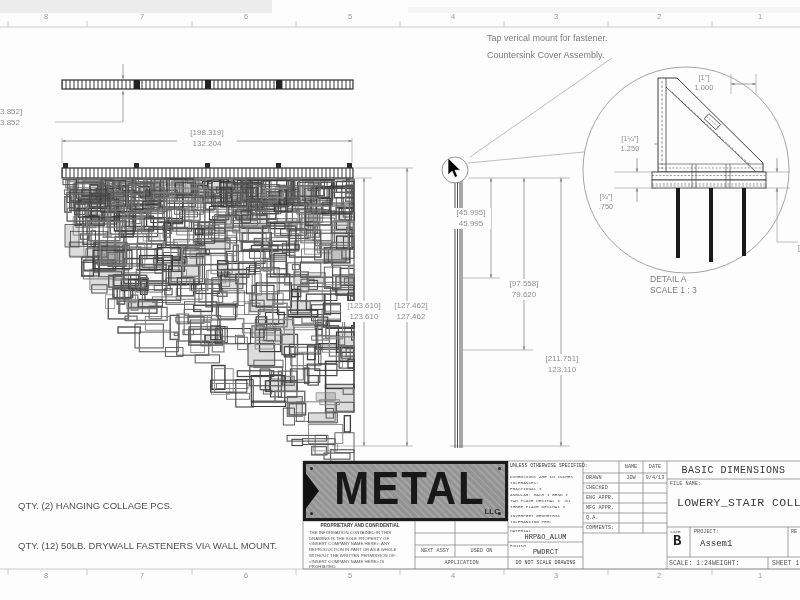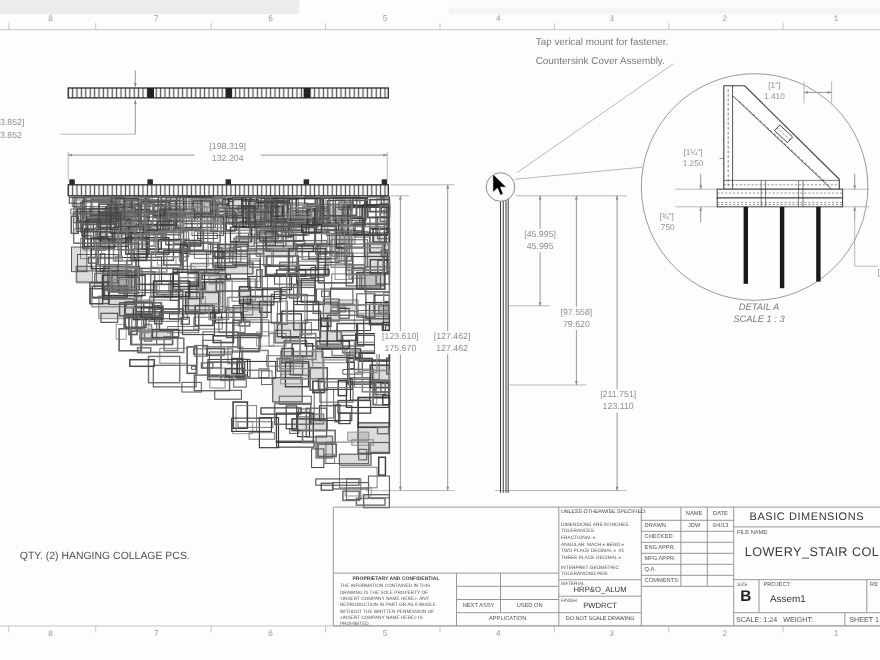--- a/index.html
+++ b/index.html
@@ -6,23 +6,23 @@
   .page{position:relative;width:800px;height:600px;overflow:hidden;background:#fdfdfd;
         font-family:"Liberation Sans",sans-serif;}
   svg{position:absolute;left:0;top:0;}
   .band1{position:absolute;left:0;top:0;width:272px;height:13px;background:#ececec;}
   .band2{position:absolute;left:408px;top:7px;width:392px;height:6px;background:#f5f5f5;}
   .zn{position:absolute;width:12px;text-align:center;font-size:7.5px;color:#9a9a9a;}
   .ann{position:absolute;font-size:9px;color:#7b7b7b;white-space:pre;text-align:right;}
   .dim{position:absolute;font-size:8px;line-height:10.5px;color:#8f8f8f;background:#fdfdfd;text-align:center;}
   .dim span{display:block;}
   .dim.sm{font-size:7.5px;line-height:9.5px;background:transparent;}
-  .dtitle{position:absolute;font-size:8.5px;color:#7b7b7b;text-align:center;width:80px;font-style:italic;}
+  .dtitle{position:absolute;font-size:8.5px;color:#7b7b7b;text-align:left;width:80px;}
   .note{position:absolute;font-size:9.5px;color:#4f4f4f;white-space:pre;}
-  .t{position:absolute;white-space:pre;color:#555;}
+  .t{position:absolute;white-space:pre;color:#555;font-family:Liberation Mono, monospace;}
   .xs{font-size:4.4px;line-height:6px;}
   .s{font-size:5.2px;}
   .m{font-size:7px;color:#333;}
   .bt{font-size:10px;color:#333;letter-spacing:.5px;}
   .fn{font-size:11.5px;color:#3a3a3a;letter-spacing:.4px;}
   .ctr{text-align:center;}
   .logo{position:absolute;left:303px;top:461px;width:199px;height:54px;background:#9a9a9a;
         border:3px solid #1c1c1c;
         background-image:repeating-linear-gradient(45deg,rgba(255,255,255,.10) 0 2px,rgba(0,0,0,0.04) 2px 5px);}
   .logo .word{position:absolute;left:14px;top:-3px;width:180px;text-align:center;font-size:42px;font-weight:800;
@@ -820,59 +820,69 @@
   <div class="dim" style="left:-10px;top:107px;width:40px">
     <span>[3.852]</span>
     <span>3.852</span>
   </div>
   <div class="dim" style="left:177px;top:128px;width:60px">
     <span>[198.319]</span>
     <span>132.204</span>
   </div>
   <div class="dim" style="left:341px;top:301px;width:46px">
     <span>[123.610]</span>
-    <span>175.670</span>
+    <span>123.610</span>
   </div>
   <div class="dim" style="left:388px;top:301px;width:46px">
     <span>[127.462]</span>
     <span>127.462</span>
   </div>
-  <div class="dim" style="left:471px;top:208px;width:40px">
+  <div class="dim" style="left:451px;top:208px;width:40px">
     <span>[45.995]</span>
     <span>45.995</span>
   </div>
   <div class="dim" style="left:504px;top:279px;width:40px">
     <span>[97.558]</span>
     <span>79.620</span>
   </div>
   <div class="dim" style="left:539px;top:354px;width:46px">
     <span>[211.751]</span>
     <span>123.110</span>
   </div>
   <div class="dim sm" style="left:688px;top:73px;width:32px">
     <span>[1"]</span>
-    <span>1.410</span>
+    <span>1.000</span>
   </div>
   <div class="dim sm" style="left:612px;top:134px;width:36px">
     <span>[1¼"]</span>
     <span>1.250</span>
   </div>
   <div class="dim sm" style="left:590px;top:192px;width:32px">
     <span>[¾"]</span>
     <span>.750</span>
   </div>
   <div class="dim sm" style="left:793px;top:243px;width:12px">
     <span>[</span>
   </div>
 
   <div class="dtitle" style="left:650px;top:274px">DETAIL A</div>
   <div class="dtitle" style="left:650px;top:285px">SCALE 1 : 3</div>
 
   <div class="note" style="left:18px;top:500px">QTY. (2) HANGING COLLAGE PCS.</div>
-
+  <div class="note" style="left:18px;top:540px">QTY. (12) 50LB. DRYWALL FASTENERS VIA WALL MOUNT.</div>
+
+  <div class="logo">
+    <div class="flag"></div>
+    <div class="word">METAL</div>
+    <div class="llc">LLC</div>
+    <div class="rivet" style="left:4px;top:3px"></div>
+    <div class="rivet" style="right:4px;top:3px"></div>
+    <div class="rivet" style="left:4px;bottom:3px"></div>
+    <div class="rivet" style="right:4px;bottom:3px"></div>
+  </div>
 
   <div class="prop-h">PROPRIETARY AND CONFIDENTIAL</div>
   <div class="prop-b">THE INFORMATION CONTAINED IN THIS
 DRAWING IS THE SOLE PROPERTY OF
 &lt;INSERT COMPANY NAME HERE&gt;. ANY
 REPRODUCTION IN PART OR AS A WHOLE
 WITHOUT THE WRITTEN PERMISSION OF
 &lt;INSERT COMPANY NAME HERE&gt; IS
 PROHIBITED.</div>
 

